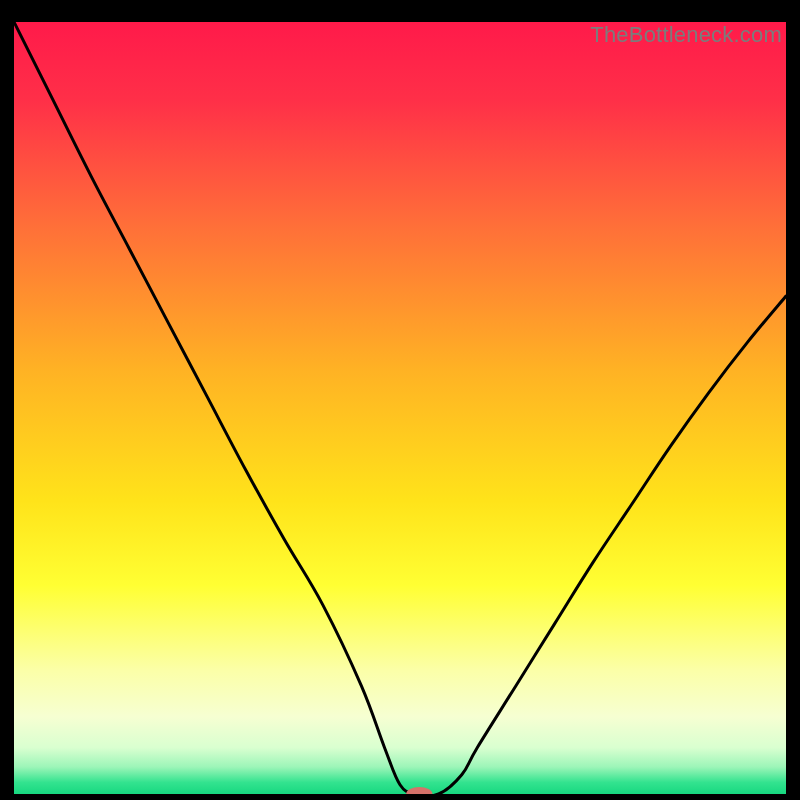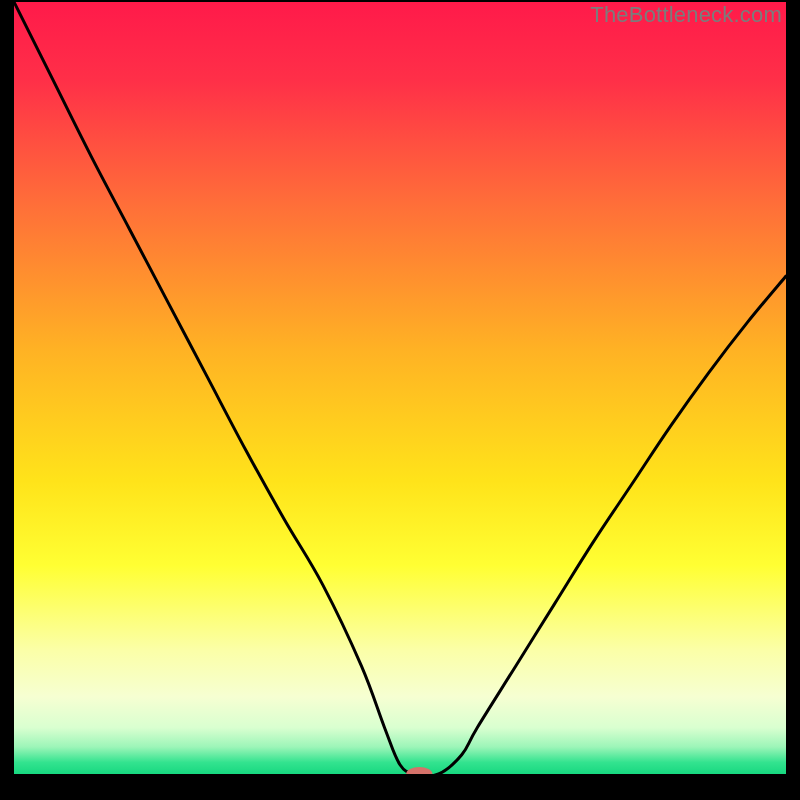--- a/index.html
+++ b/index.html
@@ -7,21 +7,21 @@
     padding: 0;
     width: 800px;
     height: 800px;
     background: #000;
     overflow: hidden;
     font-family: Arial, Helvetica, sans-serif;
   }
   .frame {
     position: absolute;
     left: 14px;
-    top: 2px;
+    top: 22px;
     width: 772px;
     height: 772px;
     background: #000;
   }
   .plot {
     position: absolute;
     left: 0;
     top: 0;
     width: 772px;
     height: 772px;

